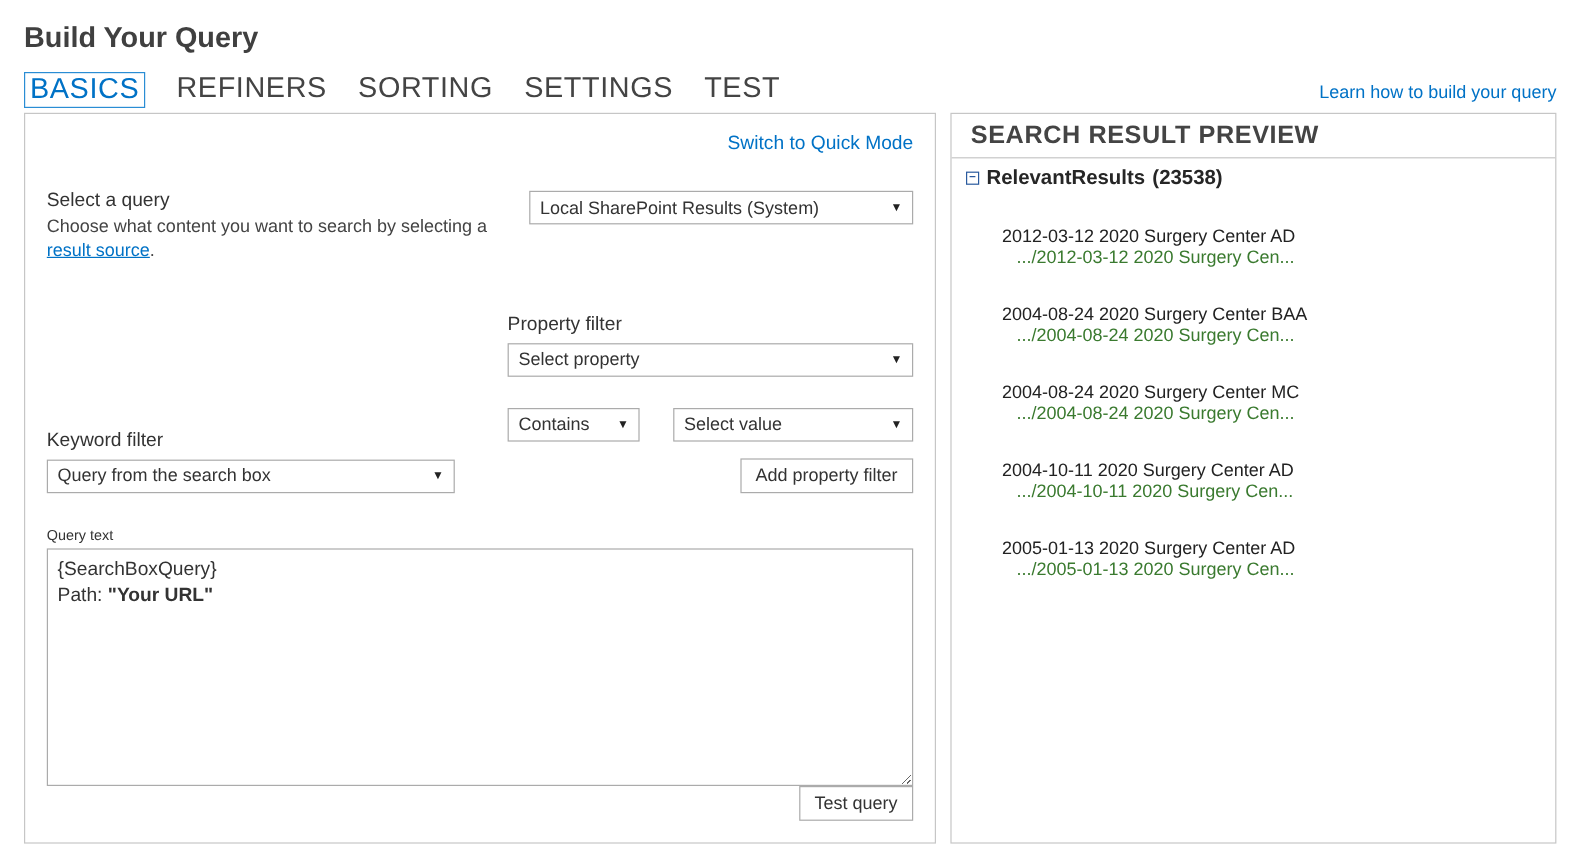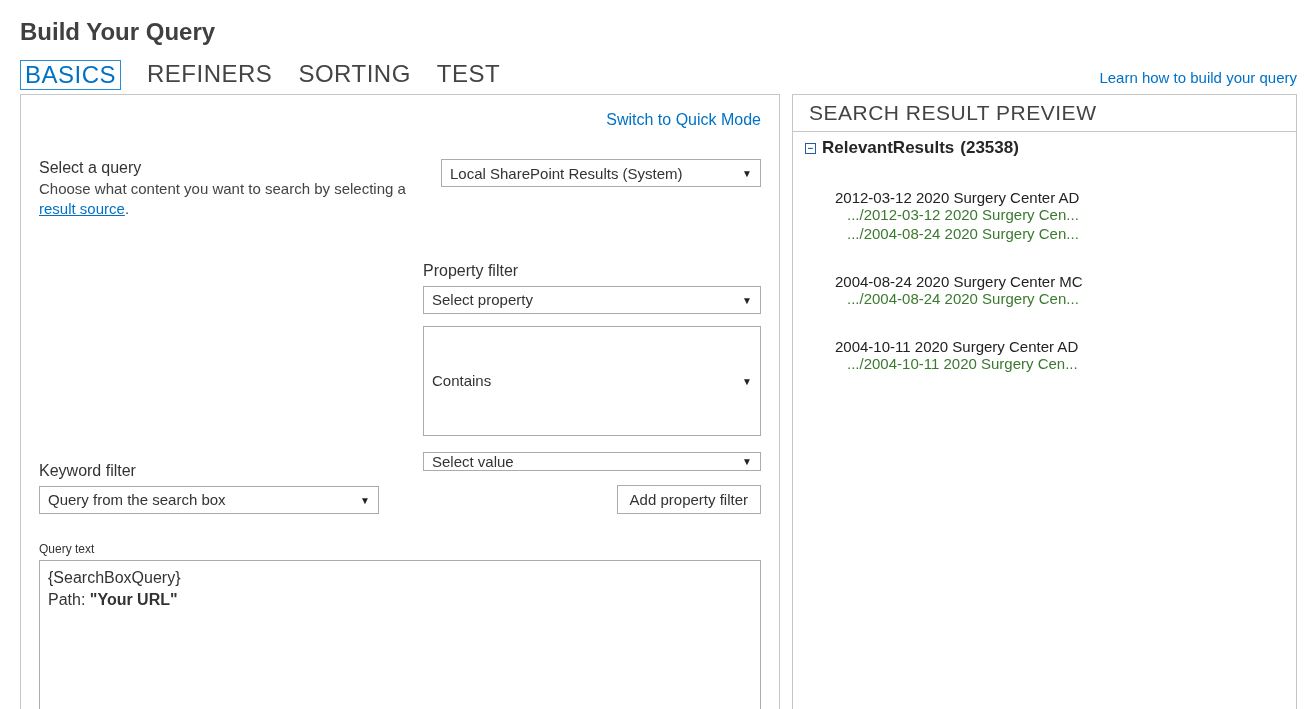--- a/index.html
+++ b/index.html
@@ -128,23 +128,22 @@
   .col {
     flex: 1;
   }
   .section-title {
     font-size: 16px;
     color: #333;
     margin-bottom: 6px;
   }
   .row-inline {
     display: flex;
-    gap: 16px;
-    margin-top: 12px;
-    flex-direction: column;
+    gap: 28px;
+    margin-top: 26px;
   }
   .row-inline .select { flex: 1; }
   .row-inline .select.sm1 { flex: 0 0 110px; }
   .btn {
     border: 1px solid #ababab;
     background: #fff;
     padding: 5px 12px;
     font-size: 15px;
     color: #333;
     cursor: pointer;
@@ -170,21 +169,21 @@
     overflow: auto;
   }
   .query-textarea .qt-line { display:block; }
   .query-textarea .bold { font-weight: 700; }
   .test-row {
     text-align: right;
   }
   
   .preview-header {
     font-size: 21px;
-    font-weight: 400;
+    font-weight: 700;
     letter-spacing: 0.5px;
     color: #444;
     padding: 6px 16px 6px 16px;
     border-bottom: 1px solid #c6c6c6;
   }
   .preview-body {
     padding: 6px 12px;
     font-size: 15px;
   }
   .group-line {
@@ -230,20 +229,21 @@
 <body>
 
 <div class="page">
   <h1 class="page-title">Build Your Query</h1>
 
   <div class="top-row">
     <div class="tabs" id="tab-bar">
         <div class="tab active">BASICS</div>
         <div class="tab">REFINERS</div>
         <div class="tab">SORTING</div>
+        <div class="tab">SETTINGS</div>
         <div class="tab">TEST</div>
       </div>
     <a class="learn-link">Learn how to build your query</a>
   </div>
 
   <div class="columns">
 
     <div class="panel-left">
       <div class="switch-link">Switch to Quick Mode</div>
 
@@ -310,27 +310,32 @@
           <span class="box-icon">−</span>
           <span>RelevantResults</span>
           <span>(23538)</span>
         </div>
         <div id="results-list">
             <div class="result-item">
               <div class="result-title">2012-03-12 2020 Surgery Center AD</div>
               <span class="result-path">.../2012-03-12 2020 Surgery Cen...</span>
             </div>
             <div class="result-item">
+              <div class="result-title">2004-08-24 2020 Surgery Center BAA</div>
               <span class="result-path">.../2004-08-24 2020 Surgery Cen...</span>
             </div>
             <div class="result-item">
               <div class="result-title">2004-08-24 2020 Surgery Center MC</div>
               <span class="result-path">.../2004-08-24 2020 Surgery Cen...</span>
             </div>
             <div class="result-item">
               <div class="result-title">2004-10-11 2020 Surgery Center AD</div>
               <span class="result-path">.../2004-10-11 2020 Surgery Cen...</span>
+            </div>
+            <div class="result-item">
+              <div class="result-title">2005-01-13 2020 Surgery Center AD</div>
+              <span class="result-path">.../2005-01-13 2020 Surgery Cen...</span>
             </div>
           </div>
       </div>
     </div>
   </div>
 </div>
 
 </body></html>

